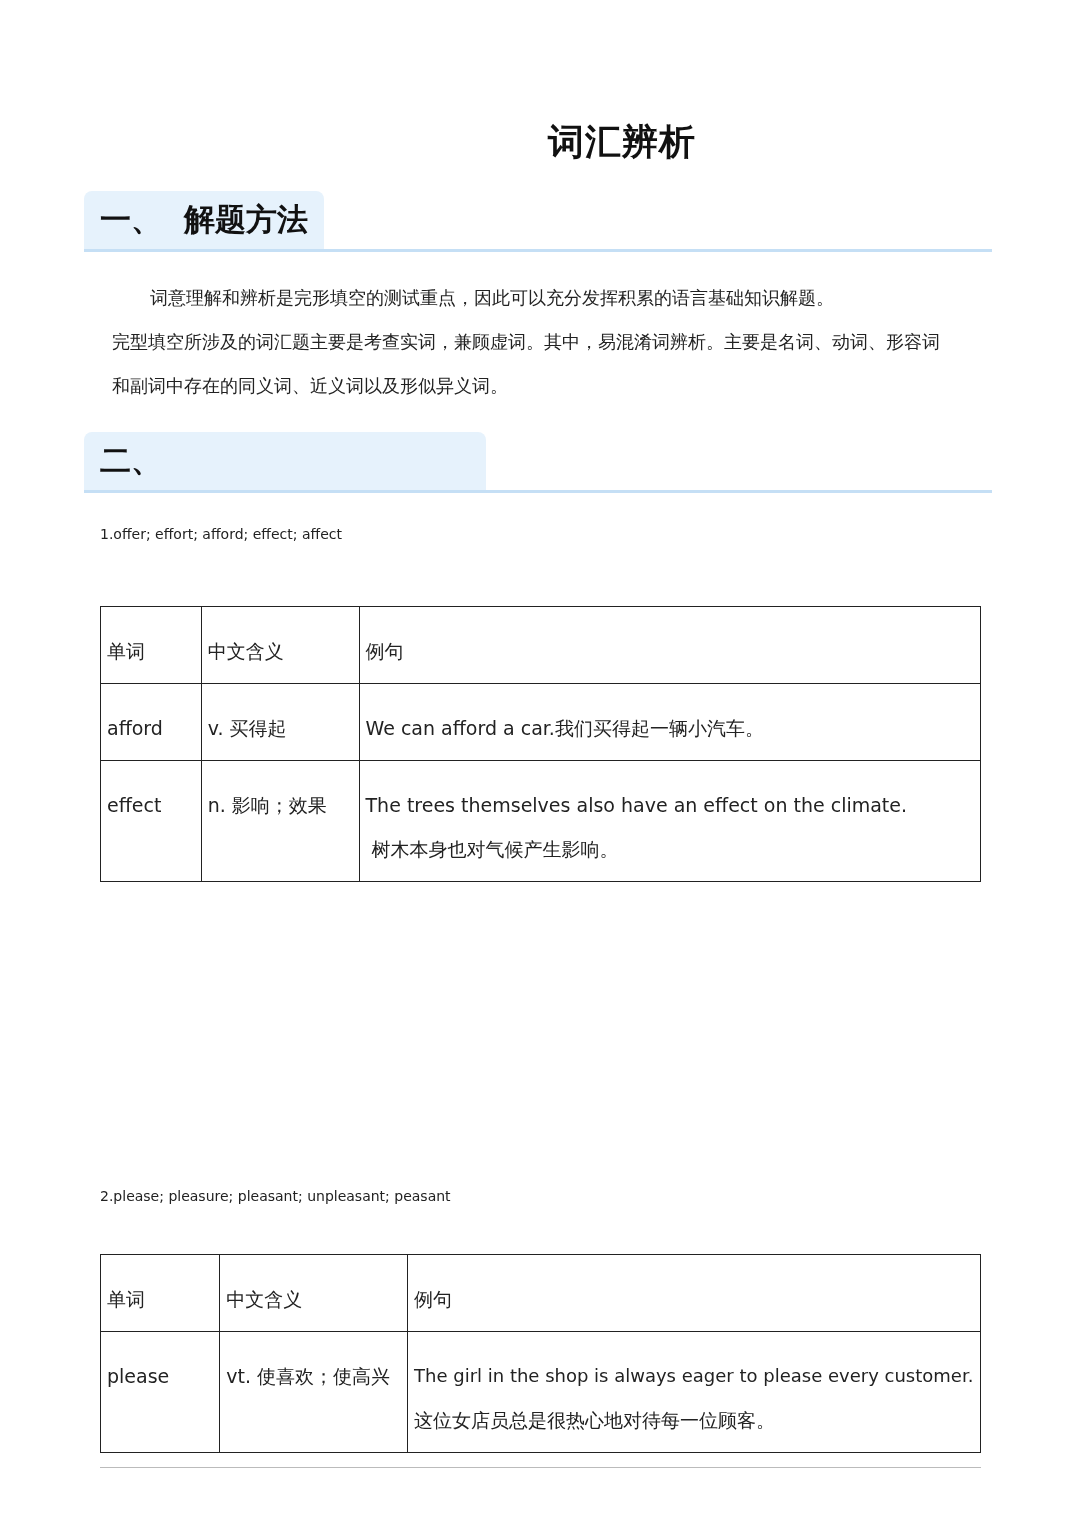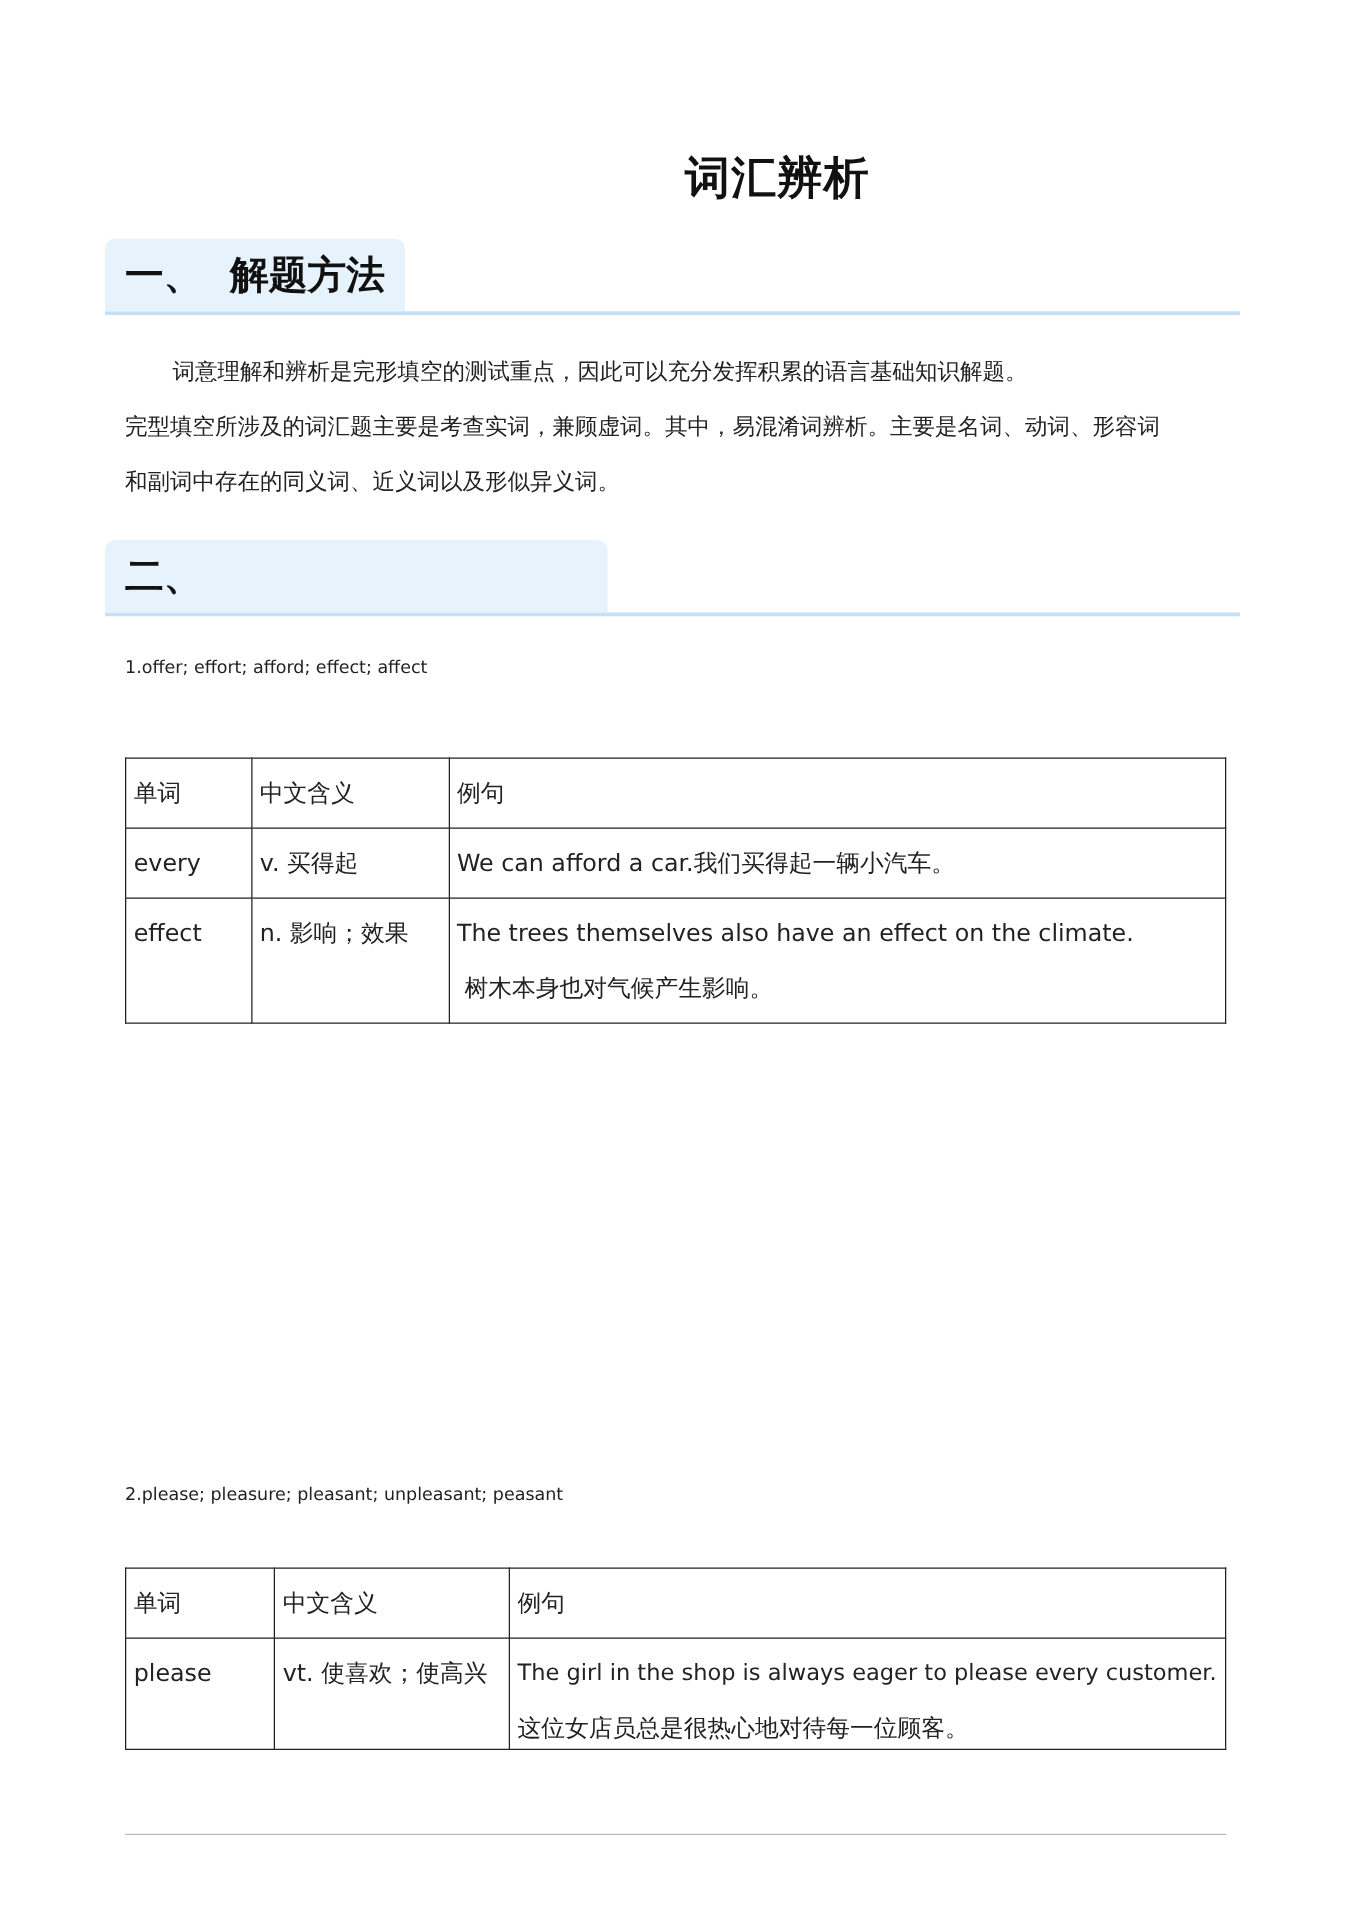--- a/index.html
+++ b/index.html
@@ -10,38 +10,38 @@
   .sec-head { position:absolute; left:84px; width:908px; height:58px;
               border-bottom:3px solid #c5dff5; }
   .sec-tab { position:absolute; left:0; top:0; height:58px; background:#e6f2fc;
              border-radius:8px 8px 0 0; padding:0 16px; box-sizing:border-box;
              display:flex; align-items:center; font-size:31px; font-weight:bold; color:#111; }
   .sec-num { margin-right:22px; }
   .para { position:absolute; left:100px; width:890px; font-size:18px; line-height:44px; color:#222; }
   .para .indent { padding-left:38px; }
   .sub { position:absolute; left:100px; font-size:14px; color:#222; }
   table.vocab { position:absolute; left:100px; border-collapse:collapse; font-size:19px; color:#222; }
-  table.vocab td { border:1.5px solid #222; vertical-align:top; padding:0 6px; box-sizing:border-box; }
+  table.vocab td { border:1.5px solid #222; vertical-align:top; padding:16px 6px; box-sizing:border-box; }
   table.vocab td .ln { height:44px; line-height:56px; white-space:nowrap; }
   table.vocab tr.hdr td { height:56px; }
   .footer-rule { position:absolute; left:100px; top:1467px; width:881px; height:1px; background:#bbbbbb; }
 </style>
 </head>
 <body>
 
 <div class="title">词汇辨析</div>
 
 <div class="sec-head" style="top:191px;">
   <div class="sec-tab" style="width:240px;">
     <span class="sec-num">一、</span>
     <span>解题方法</span>
   </div>
 </div>
 
-<div class="para" style="top:276px;">
+<div class="para" style="top:276px;margin-left:12px;">
   <div class="indent">词意理解和辨析是完形填空的测试重点，因此可以充分发挥积累的语言基础知识解题。</div>
   <div>完型填空所涉及的词汇题主要是考查实词，兼顾虚词。其中，易混淆词辨析。主要是名词、动词、形容词</div>
   <div>和副词中存在的同义词、近义词以及形似异义词。</div>
 </div>
 
 <div class="sec-head" style="top:432px;">
   <div class="sec-tab" style="width:402px;">
     <span class="sec-num">二、</span>
   </div>
 </div>
@@ -61,21 +61,21 @@
         </td>
     <td>
           <div class="ln">中文含义</div>
         </td>
     <td>
           <div class="ln">例句</div>
         </td>
   </tr>
   <tr style="height:56px;">
     <td>
-          <div class="ln">every</div>
+          <div class="ln">afford</div>
         </td>
     <td>
           <div class="ln">v. 买得起</div>
         </td>
     <td>
       <div class="ln">We can afford a car.我们买得起一辆小汽车。</div>
     </td>
   </tr>
   <tr style="height:100px;">
     <td>

